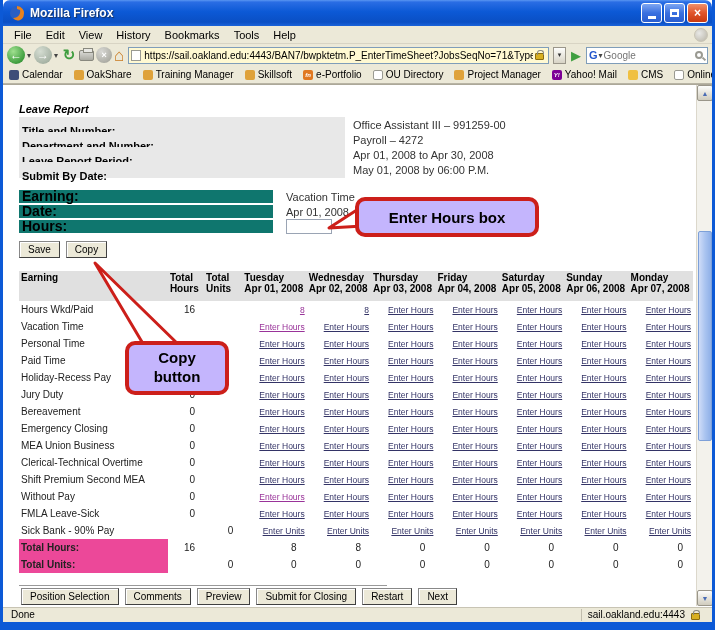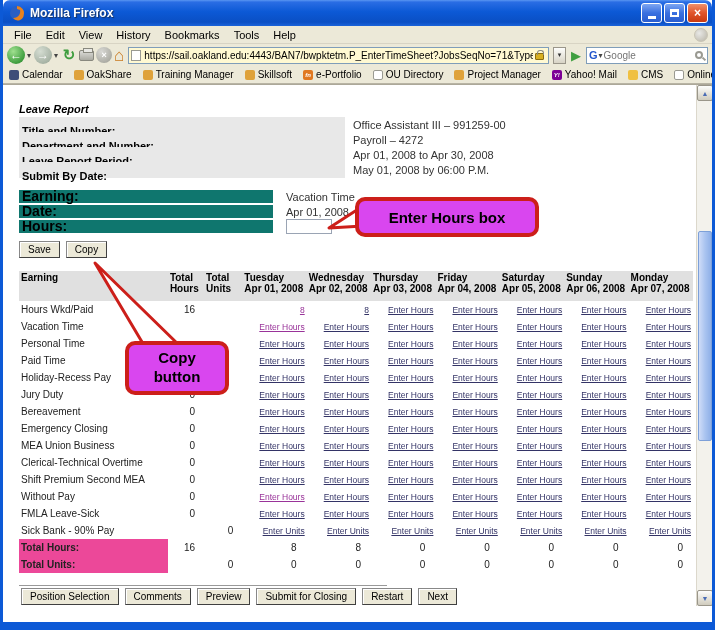--- a/index.html
+++ b/index.html
@@ -106,21 +106,21 @@
   
   .vscroll { position:absolute; right:0; top:0; bottom:0; width:16px; background:#f3f2ec; border-left:1px solid #dcd8cc; }
   .sb-btn { position:absolute; left:0; width:16px; height:16px; background:linear-gradient(#fdfdfb,#d0ccbe);
     border:1px solid #9a968a; border-radius:2px; font-size:7px; color:#4a6cb4; display:flex; align-items:center; justify-content:center; cursor:pointer; }
   .sb-up { top:0; } .sb-dn { bottom:0; }
   .sb-thumb { position:absolute; left:1px; top:146px; width:14px; height:210px; border:1px solid #7da0d8; border-radius:2px;
     background:linear-gradient(90deg,#cfdcf8,#aac4f0 50%,#8fb0e8); cursor:grab; }
 
   
   .callout-svg { position:absolute; inset:0; z-index:40; pointer-events:none; }
-  .callout { position:absolute; z-index:41; background:#d946ef; border:4px solid #cc1f1a; border-radius:10px;
+  .callout { position:absolute; z-index:41; background:#c4b5fd; border:4px solid #cc1f1a; border-radius:10px;
     display:flex; flex-direction:column; align-items:center; justify-content:center;
     font-weight:bold; color:#000; text-align:left; }
   .co-hours { left:352px; top:112px; width:184px; height:40px; font-size:15px; }
   .co-copy { left:122px; top:256px; width:104px; height:54px; font-size:15px; line-height:1.25; }
 
   
   .statusbar { height:16px; background:#ece9d8; border-top:1px solid #fff; box-shadow:inset 0 1px 0 #c8c4b4;
     display:flex; align-items:center; font-size:10px; color:#000; padding:0 4px; }
   .status-left { flex:1; padding-left:4px; }
   .status-right { display:flex; align-items:center; gap:4px; border-left:1px solid #c0bcac; padding:0 6px; height:12px; }
@@ -557,13 +557,20 @@
       <div class="sb-btn sb-up">
           <span>▲</span>
         </div>
       <div class="sb-thumb"></div>
       <div class="sb-btn sb-dn">
           <span>▼</span>
         </div>
     </div>
   </div>
 
+  <div class="statusbar">
+    <span class="status-left">Done</span>
+    <span class="status-right">
+      <span>sail.oakland.edu:4443</span>
+      <span class="padlock"></span>
+    </span>
+  </div>
 </div>
 
 </body></html>

